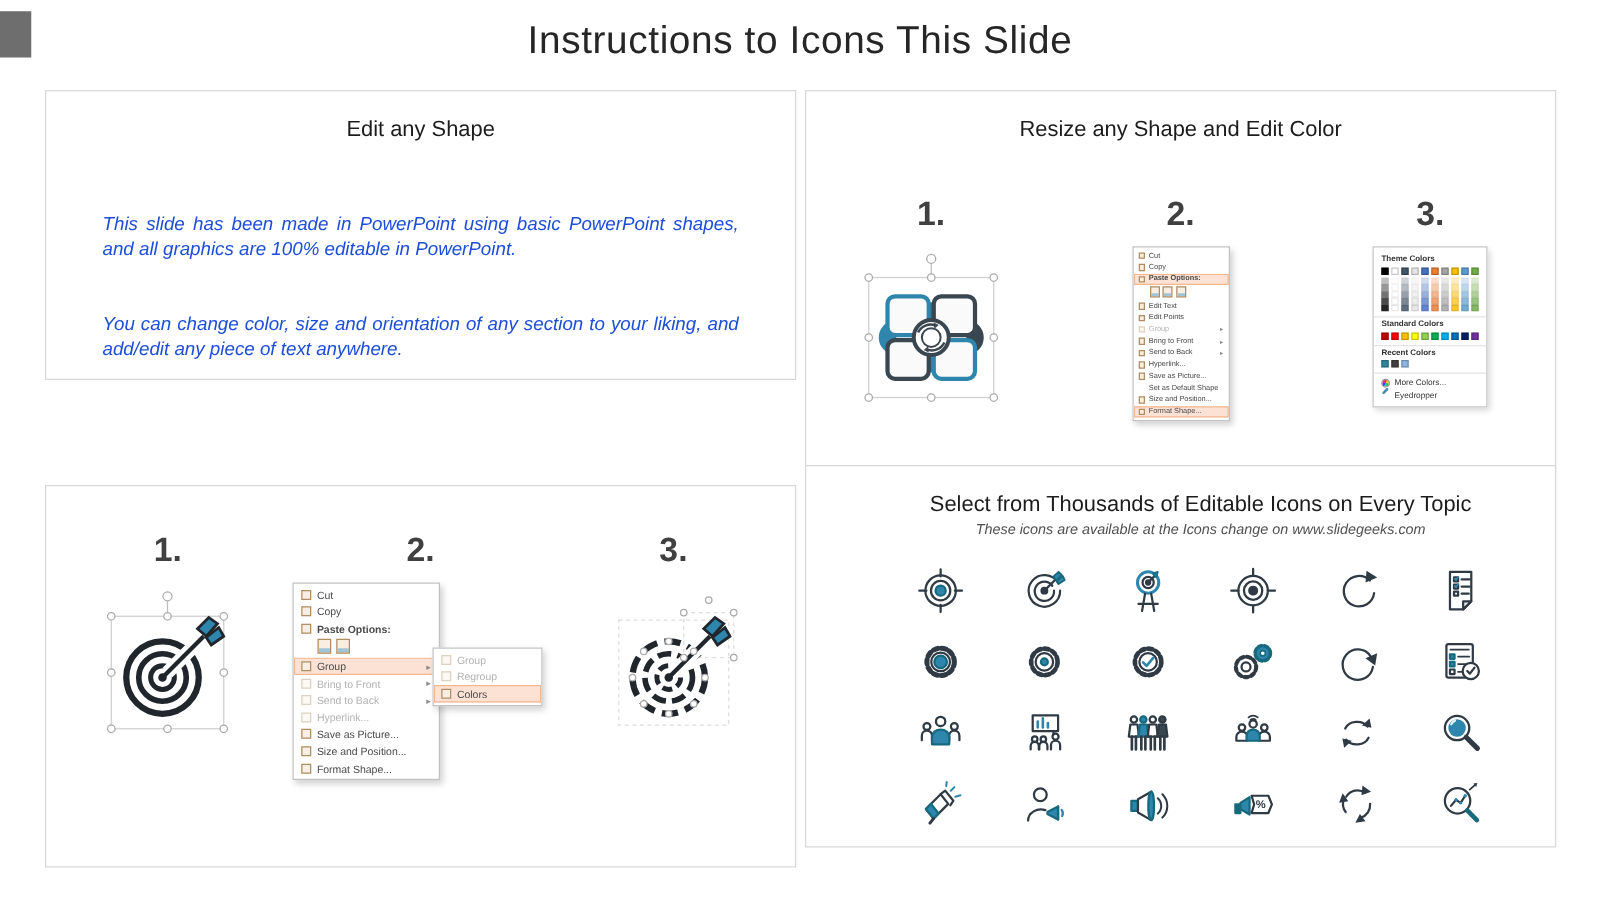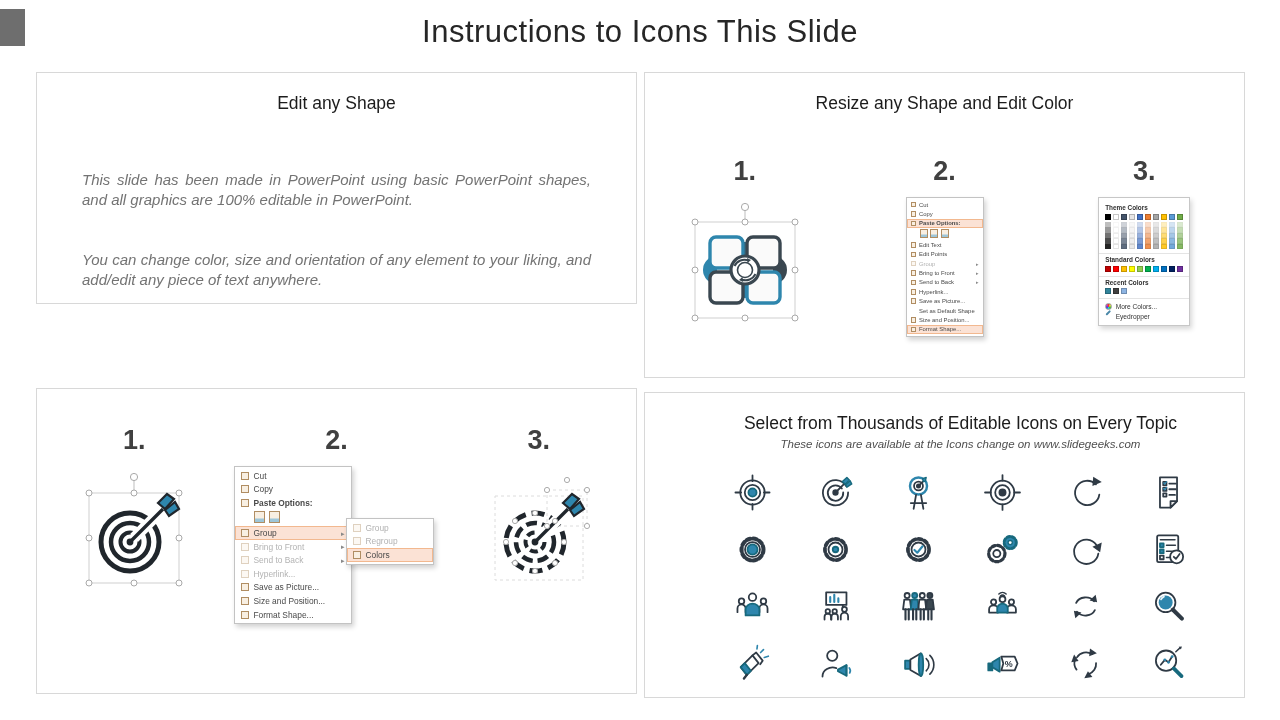--- a/index.html
+++ b/index.html
@@ -8,26 +8,26 @@
 
   .corner-shape { position:absolute; left:0; top:9px; width:25px; height:37px; background:#6e6e6e; }
 
   .slide-title { position:absolute; left:0; top:14px; width:100%; text-align:center;
     font-size:31px; font-weight:400; color:#262626; letter-spacing:.5px; }
 
   .panel { position:absolute; background:#fff; border:1px solid #d8d8d8; }
   .panel-tl { left:36px;  top:72px;  width:601px; height:232px; }
   .panel-tr { left:644px; top:72px;  width:601px; height:306px; }
   .panel-bl { left:36px;  top:388px; width:601px; height:306px; }
-  .panel-br { left:644px; top:392px; width:601px; height:306px;padding-left:32px; }
+  .panel-br { left:644px; top:372px; width:601px; height:306px;padding-left:32px; }
 
   .panel-title { margin-top:20px; text-align:center; font-size:17.5px; font-weight:400; color:#1c1c1c; }
   .panel-subtitle { margin-top:4px; text-align:center; font-size:11.5px; font-style:italic; color:#4f4f4f; }
 
-  .para { margin:0 45px; font-size:15px; font-style:italic; color:#737373; line-height:1.33;
+  .para { margin:0 45px; font-size:15px; font-style:italic; color:#1d4ed8; line-height:1.33;
     text-align:justify; }
   .para.first { margin-top:56px; }
   .para.second { margin-top:40px; }
 
   .steps { display:flex; margin-top:42px; }
   .steps.tight { margin-top:36px; }
   .step { flex:1; display:flex; flex-direction:column; align-items:center; }
   .step-num { font-size:27px; font-weight:bold; color:#404040; }
   .step-figure { margin-top:10px; display:flex; justify-content:center; position:relative; }
 
@@ -79,21 +79,21 @@
 </head>
 <body>
 
 <div class="slide">
   <div class="corner-shape"></div>
   <div class="slide-title">Instructions to Icons This Slide</div>
 
   <div class="panel panel-tl">
     <div class="panel-title">Edit any Shape</div>
     <p class="para first">This slide has been made in PowerPoint using basic PowerPoint shapes, and all graphics are 100% editable in PowerPoint.</p>
-    <p class="para second">You can change color, size and orientation of any element to your liking, and add/edit any piece of text anywhere.</p>
+    <p class="para second">You can change color, size and orientation of any section to your liking, and add/edit any piece of text anywhere.</p>
   </div>
 
   <div class="panel panel-tr">
     <div class="panel-title">Resize any Shape and Edit Color</div>
     <div class="steps">
       <div class="step">
         <div class="step-num">1.</div>
         <div class="step-figure">
           <svg width="122" height="128" viewBox="0 0 122 128">
             <line x1="61" y1="14" x2="61" y2="25" stroke="#bdbdbd" stroke-width="1"></line>

